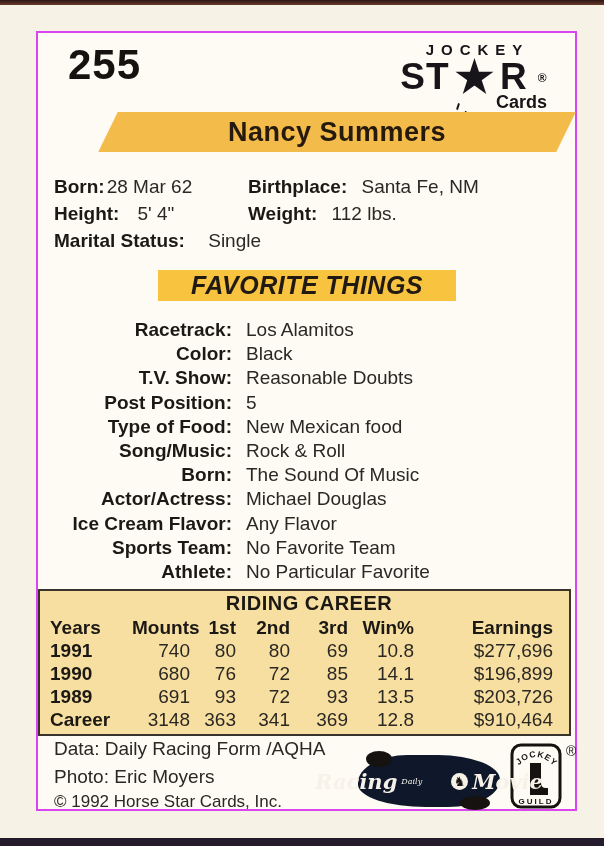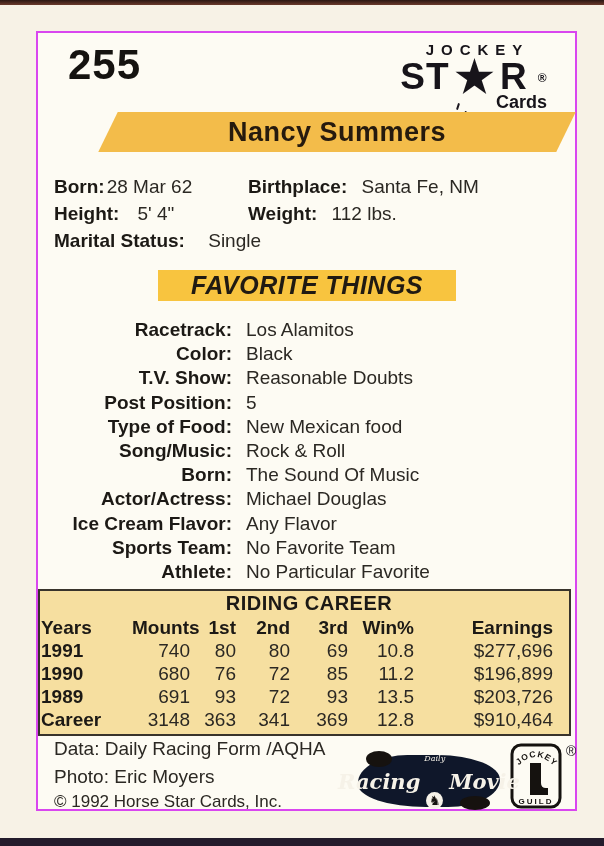--- a/index.html
+++ b/index.html
@@ -55,39 +55,39 @@
   
   #career{position:absolute;left:0px;top:556px;width:529px;height:143px;
           background:#F6DFA0;border:2px solid #38332B;}
   #career-title{text-align:center;font-size:20px;font-weight:bold;line-height:25px;
           letter-spacing:0.5px;color:#1C1915;margin-left:9px;}
   #career table{border-collapse:collapse;table-layout:fixed;width:100%;
           font-size:19px;color:#2B2823;}
   #career th,#career td{padding:0 4px 0 0;height:23px;text-align:right;
           font-weight:normal;white-space:nowrap;}
   #career th{font-weight:bold;color:#1C1915;}
-  #career th:first-child,#career td:first-child{text-align:left;padding-left:1px;font-weight:bold;color:#1C1915;}
+  #career th:first-child,#career td:first-child{text-align:left;padding-left:10px;font-weight:bold;color:#1C1915;}
   #career th:last-child,#career td:last-child{padding-right:16px;}
 
   
   #footer-lines{position:absolute;left:16px;top:704px;color:#2B2823;}
   #footer-data{font-size:19px;line-height:24px;}
   #footer-photo{font-size:19px;line-height:24px;margin-top:4px;}
   #footer-copy{font-size:17px;line-height:21px;margin-top:2px;}
 
   
   #rf-logo{position:absolute;left:320px;top:722px;width:142px;height:52px;
            background:#0f172a;border-radius:40% 50% 42% 55% / 62% 55% 60% 50%;
            display:flex;align-items:center;justify-content:center;gap:4px;
            color:#F6F2E8;font-family:"DejaVu Serif",serif;font-style:italic;}
   #rf-logo:before,#rf-logo:after{content:"";position:absolute;background:#16120F;border-radius:50%;}
   #rf-logo:before{width:26px;height:16px;left:8px;top:-4px;}
   #rf-logo:after{width:30px;height:14px;right:10px;bottom:-3px;}
   .rf-word{font-size:21px;font-weight:bold;position:relative;z-index:2;}
-  .rf-center{display:flex;flex-direction:column;align-items:center;position:relative;z-index:2;gap:29px;}
+  .rf-center{display:flex;align-items:center;position:relative;z-index:2;gap:29px;}
   .rf-daily{font-size:8px;line-height:9px;}
   .rf-horse{width:17px;height:17px;background:#F6F2E8;border-radius:50%;display:flex;
             align-items:center;justify-content:center;font-size:13px;color:#16120F;
             font-style:normal;line-height:17px;}
 
   
   #guild{position:absolute;left:472px;top:710px;}
   #guild-reg{position:absolute;left:528px;top:710px;font-size:14px;color:#17141A;}
 </style>
 </head>
@@ -229,21 +229,21 @@
             <td>69</td>
             <td>10.8</td>
             <td>$277,696</td>
           </tr>
           <tr>
             <td>1990</td>
             <td>680</td>
             <td>76</td>
             <td>72</td>
             <td>85</td>
-            <td>11.2</td>
+            <td>14.1</td>
             <td>$196,899</td>
           </tr>
           <tr>
             <td>1989</td>
             <td>691</td>
             <td>93</td>
             <td>72</td>
             <td>93</td>
             <td>13.5</td>
             <td>$203,726</td>

